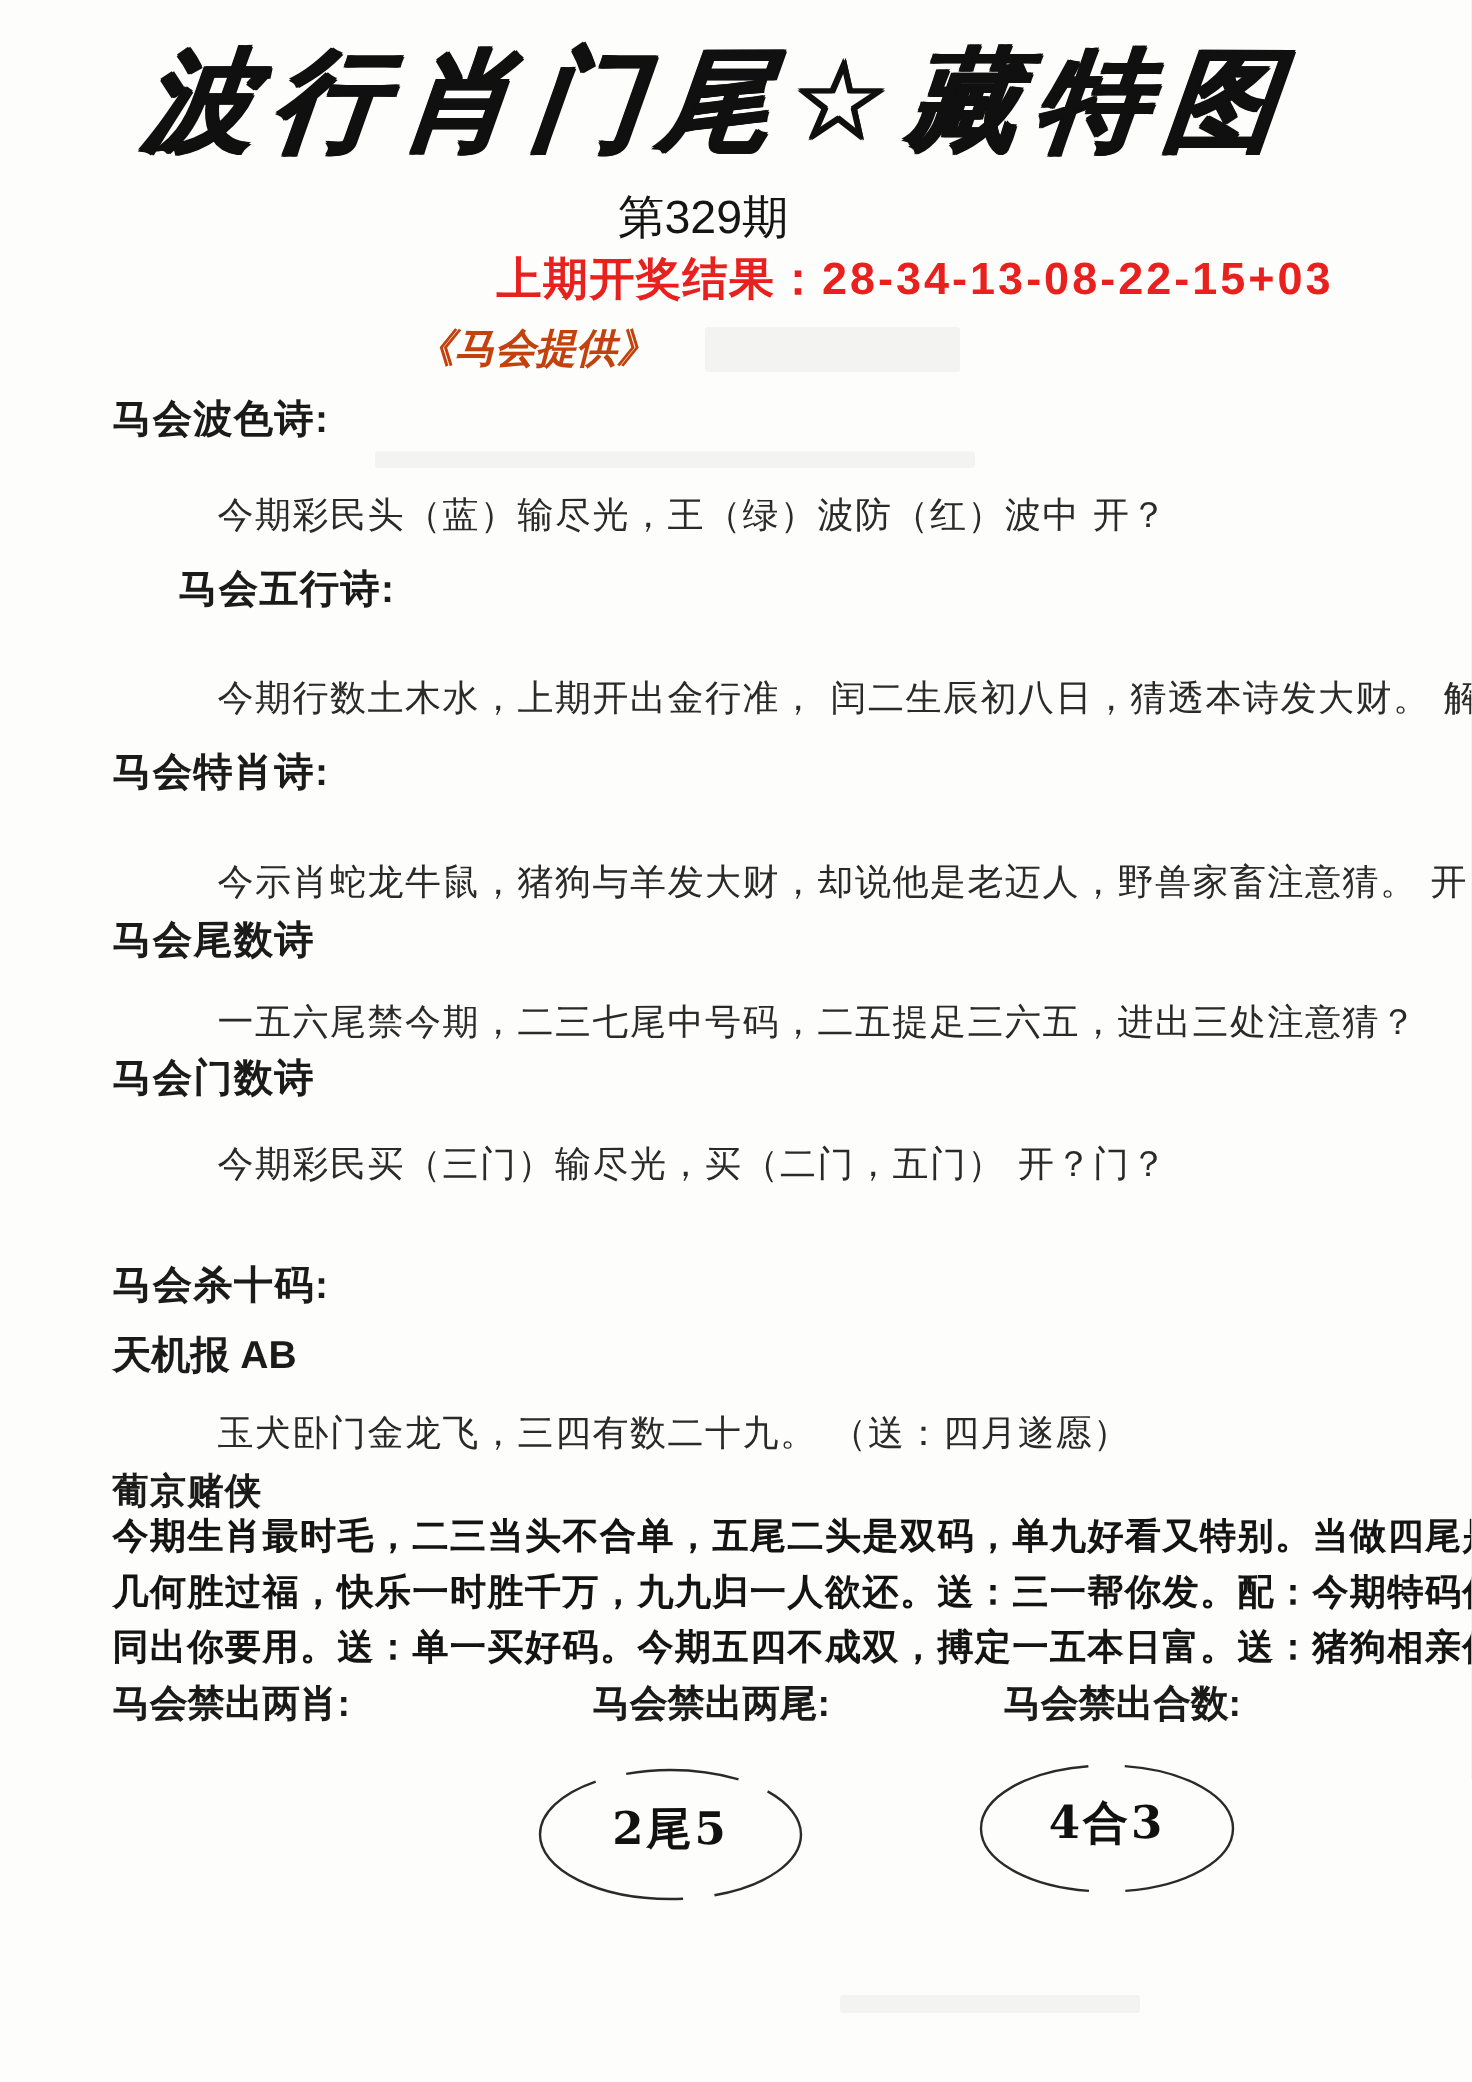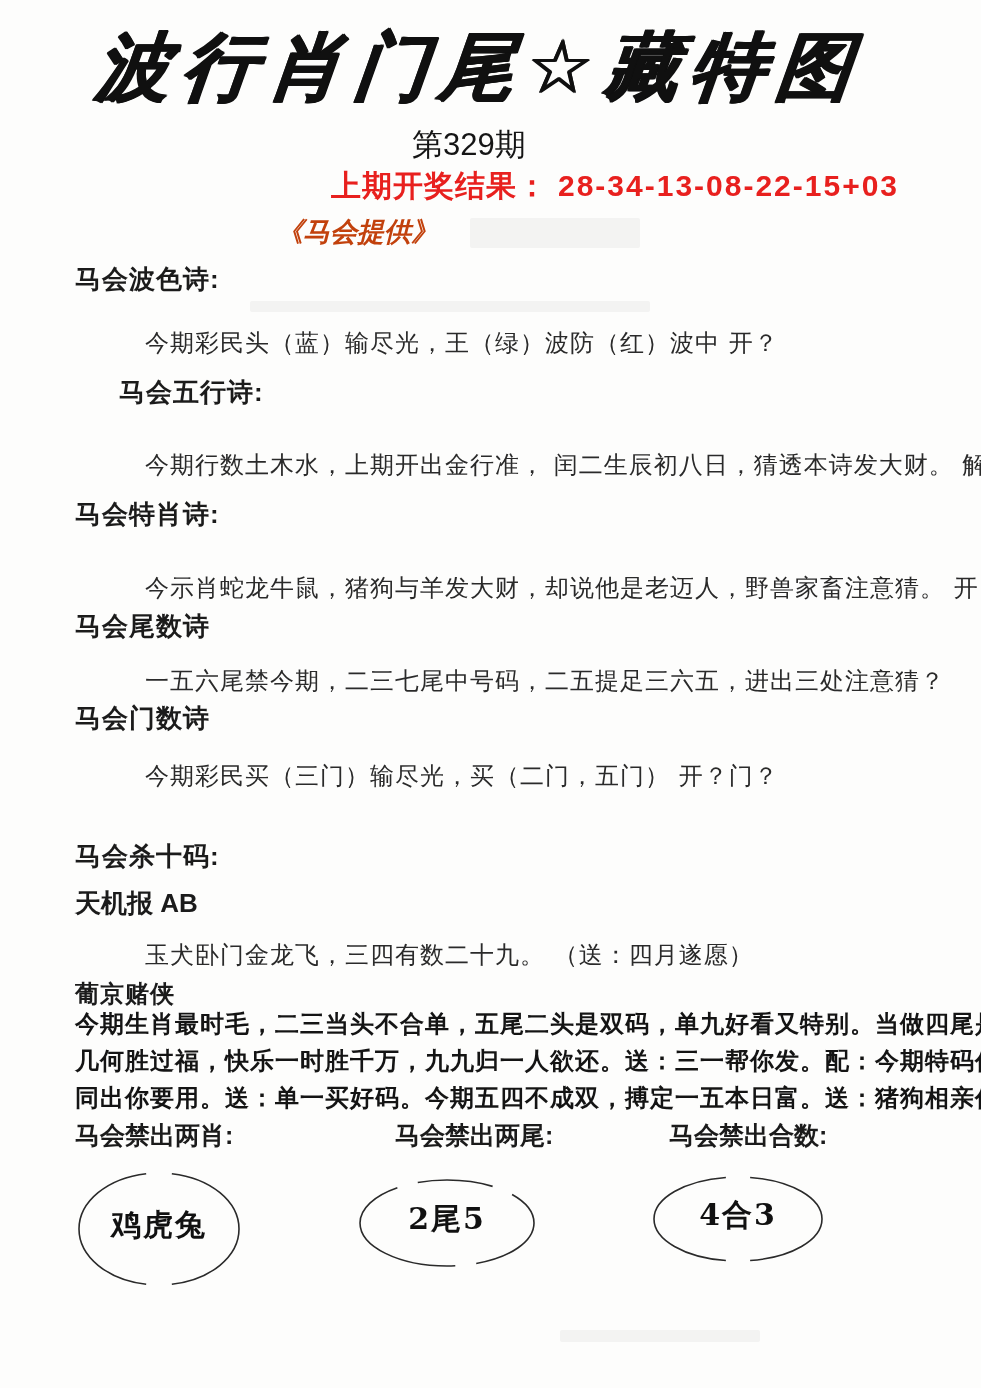--- a/index.html
+++ b/index.html
@@ -17,21 +17,21 @@
     left:96px;top:18px;
     font-family:"DejaVu Sans",sans-serif;
     font-style:italic;font-weight:700;
     font-size:74px;letter-spacing:12px;
     color:#101010;
     transform:skewX(-6deg);
     text-shadow:1.5px 0 #101010,0 1px #101010,1px 1px #101010,2px 1px #101010;
   }
   .issue{left:412px;top:124px;font-size:31px;font-weight:500;color:#151515;}
   .result{left:331px;top:166px;font-size:30px;font-weight:600;color:#e8201e;letter-spacing:1px;}
-  .result .nums{margin-left:10px;letter-spacing:2px;text-align:right;}
+  .result .nums{letter-spacing:2px;text-align:right;}
   .provider{left:276px;top:214px;font-size:27px;font-family:"DejaVu Serif",serif;font-weight:600;color:#c2410c;font-style:italic;}
   .sec-heading{left:75px;font-size:26px;font-weight:700;color:#1b1b1b;letter-spacing:1px;}
   .poem{left:145px;font-size:24px;font-family:"DejaVu Serif",serif;font-weight:400;color:#2a2a2a;letter-spacing:1px;}
   .kill-line{left:145px;font-size:25px;font-family:"DejaVu Serif",serif;font-weight:700;color:#161616;}
   .kill-line .nums{margin-left:12px;letter-spacing:4px;}
   .para-line{left:75px;font-size:24px;font-weight:700;color:#141414;letter-spacing:1px;}
   .forb-label{top:1119px;font-size:25px;font-weight:700;color:#1b1b1b;}
   .ellipse-wrap{position:absolute;}
   .ellipse-wrap svg{position:absolute;left:0;top:0;}
   .ellipse-value{
@@ -82,26 +82,20 @@
 
   <div class="abs sec-heading" style="top:978px;font-size:24px;">葡京赌侠</div>
   <div class="abs para-line" style="top:1008px;">今期生肖最时毛，二三当头不合单，五尾二头是双码，单九好看又特别。当做四尾是好码，人生</div>
   <div class="abs para-line" style="top:1045px;">几何胜过福，快乐一时胜千万，九九归一人欲还。送：三一帮你发。配：今期特码任五开，三三</div>
   <div class="abs para-line" style="top:1082px;">同出你要用。送：单一买好码。今期五四不成双，搏定一五本日富。送：猪狗相亲任牵连。</div>
 
   <div class="abs forb-label" style="left:75px;">马会禁出两肖:</div>
   <div class="abs forb-label" style="left:359px;margin-left:36px;">马会禁出两尾:</div>
   <div class="abs forb-label" style="left:669px;">马会禁出合数:</div>
 
-  <div class="ellipse-wrap" style="left:75px;top:1168px;width:168px;height:122px;">
-    <svg width="168" height="122" viewBox="0 0 168 122">
-      <ellipse cx="84" cy="61" rx="80" ry="56" fill="none" stroke="#2a2a2a" stroke-width="1.6" pathLength="100" stroke-dasharray="44 6" stroke-dashoffset="22"></ellipse>
-    </svg>
-    <div class="ellipse-value">鸡虎兔</div>
-  </div>
 
   <div class="ellipse-wrap" style="left:356px;top:1176px;width:182px;height:94px;">
     <svg width="182" height="94" viewBox="0 0 182 94">
       <ellipse cx="91" cy="47" rx="87" ry="43" fill="none" stroke="#2a2a2a" stroke-width="1.6" pathLength="100" stroke-dasharray="40 5 18 5" stroke-dashoffset="45"></ellipse>
     </svg>
     <div class="ellipse-value">2尾5</div>
   </div>
 
   <div class="ellipse-wrap" style="left:650px;top:1173px;width:176px;height:92px;">
     <svg width="176" height="92" viewBox="0 0 176 92">

